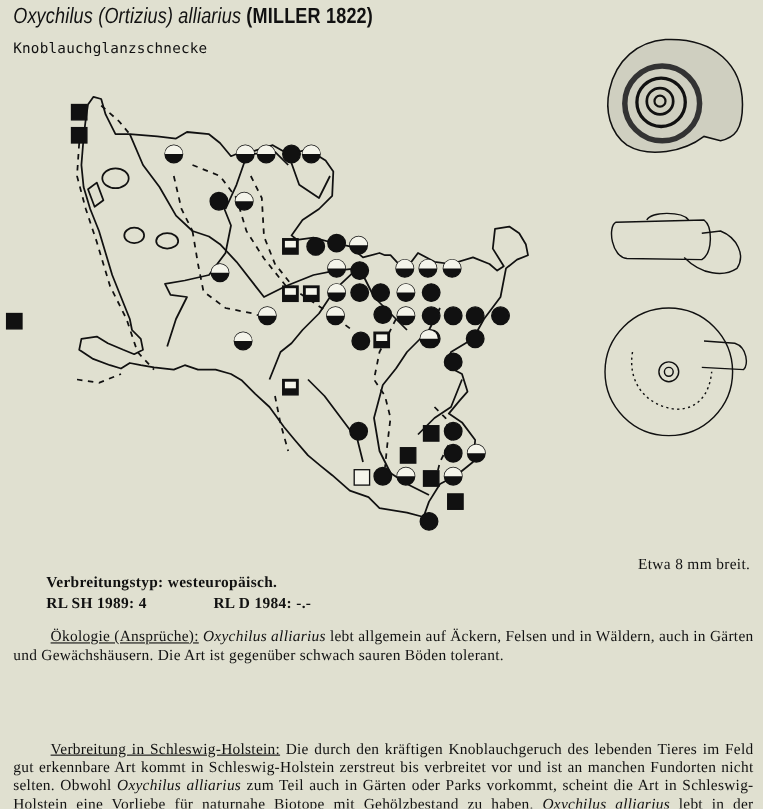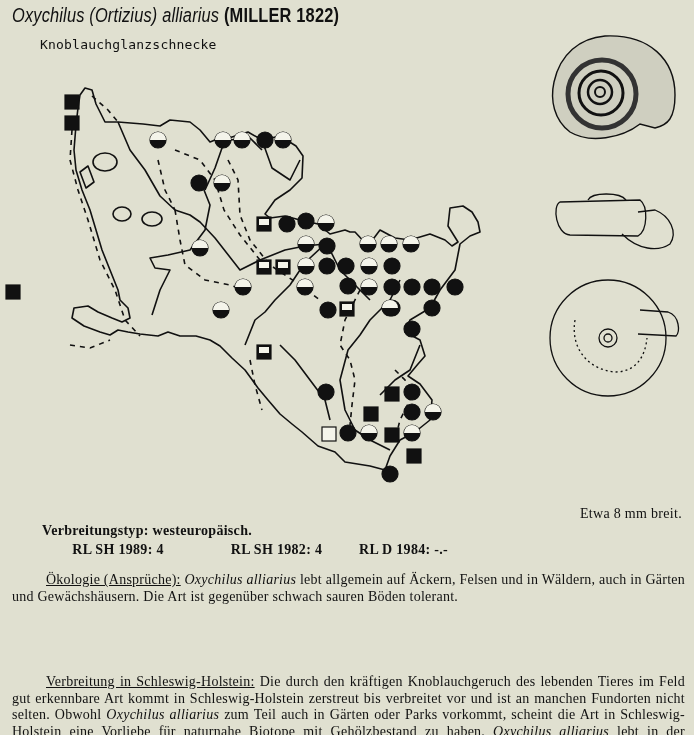--- a/index.html
+++ b/index.html
@@ -11,29 +11,29 @@
   .title {
     position:absolute; left:12px; top:4px;
     font-family:"Liberation Sans", sans-serif; font-size:20px;
     transform:scaleX(0.82); transform-origin:left top; white-space:nowrap;
     letter-spacing:0.2px;
   }
   .title .sp { font-style:italic; }
   .title .auth { font-weight:bold; }
   .subtitle {
     position:absolute; left:12px; top:37px;
-    font-family:"DejaVu Sans Mono", monospace; font-size:13px; letter-spacing:0.2px;margin-left:28px;
+    font-family:"DejaVu Sans Mono", monospace; font-size:13px; letter-spacing:0.2px;
   }
   #map { position:absolute; left:0; top:70px; }
   #shells { position:absolute; left:530px; top:20px; }
   .caption {
     position:absolute; right:12px; top:506px; font-size:14px; letter-spacing:0.3px;
   }
   .meta { position:absolute; left:42px; top:521px; font-size:14px; letter-spacing:0.3px; line-height:19px;font-weight:bold; }
-  .meta .row { display:flex;text-align:center; }
+  .meta .row { display:flex; }
   .meta .row span { white-space:pre; }
   .para {
     position:absolute; left:8px; width:673px; font-size:14px; line-height:16.5px;
     text-align:justify; text-indent:34px; letter-spacing:0.25px; margin:4px;
   }
   .para .head { text-decoration:underline; }
   .para i { font-style:italic; }
   #p1 { top:568px; }
   #p2 { top:670px; }
 </style>
@@ -248,20 +248,19 @@
     <path d="M45,300 C40,330 60,350 85,352 C105,352 115,338 117,318" stroke-dasharray="2,3"></path>
   </g>
 </svg>
 
 <div class="caption">Etwa 8 mm breit.</div>
 
 <div class="meta">
   <div>Verbreitungstyp: westeuropäisch.</div>
   <div class="row">
     <span style="width:152px">RL SH 1989: 4</span>
-    <span style="width:165px">RL SH 1982: 4</span>
     <span>RL D 1984: -.-</span>
   </div>
 </div>
 
 <p class="para" id="p1"><span class="head">Ökologie (Ansprüche):</span> <i>Oxychilus alliarius</i><span> lebt allgemein auf Äckern, Felsen und in Wäldern, auch in Gärten und Gewächshäusern. Die Art ist gegenüber schwach sauren Böden tolerant.</span></p>
 
 <p class="para" id="p2"><span class="head">Verbreitung in Schleswig-Holstein:</span><span> Die durch den kräftigen Knoblauchgeruch des lebenden Tieres im Feld gut erkennbare Art kommt in Schleswig-Holstein zerstreut bis verbreitet vor und ist an manchen Fundorten nicht selten. Obwohl </span><i>Oxychilus alliarius</i><span> zum Teil auch in Gärten oder Parks vorkommt, scheint die Art in Schleswig-Holstein eine Vorliebe für naturnahe Biotope mit Gehölzbestand zu haben. </span><i>Oxychilus alliarius</i><span> lebt in der Bodenstreu oder unter liegendem Totholz.</span></p>
 
 </body></html>

